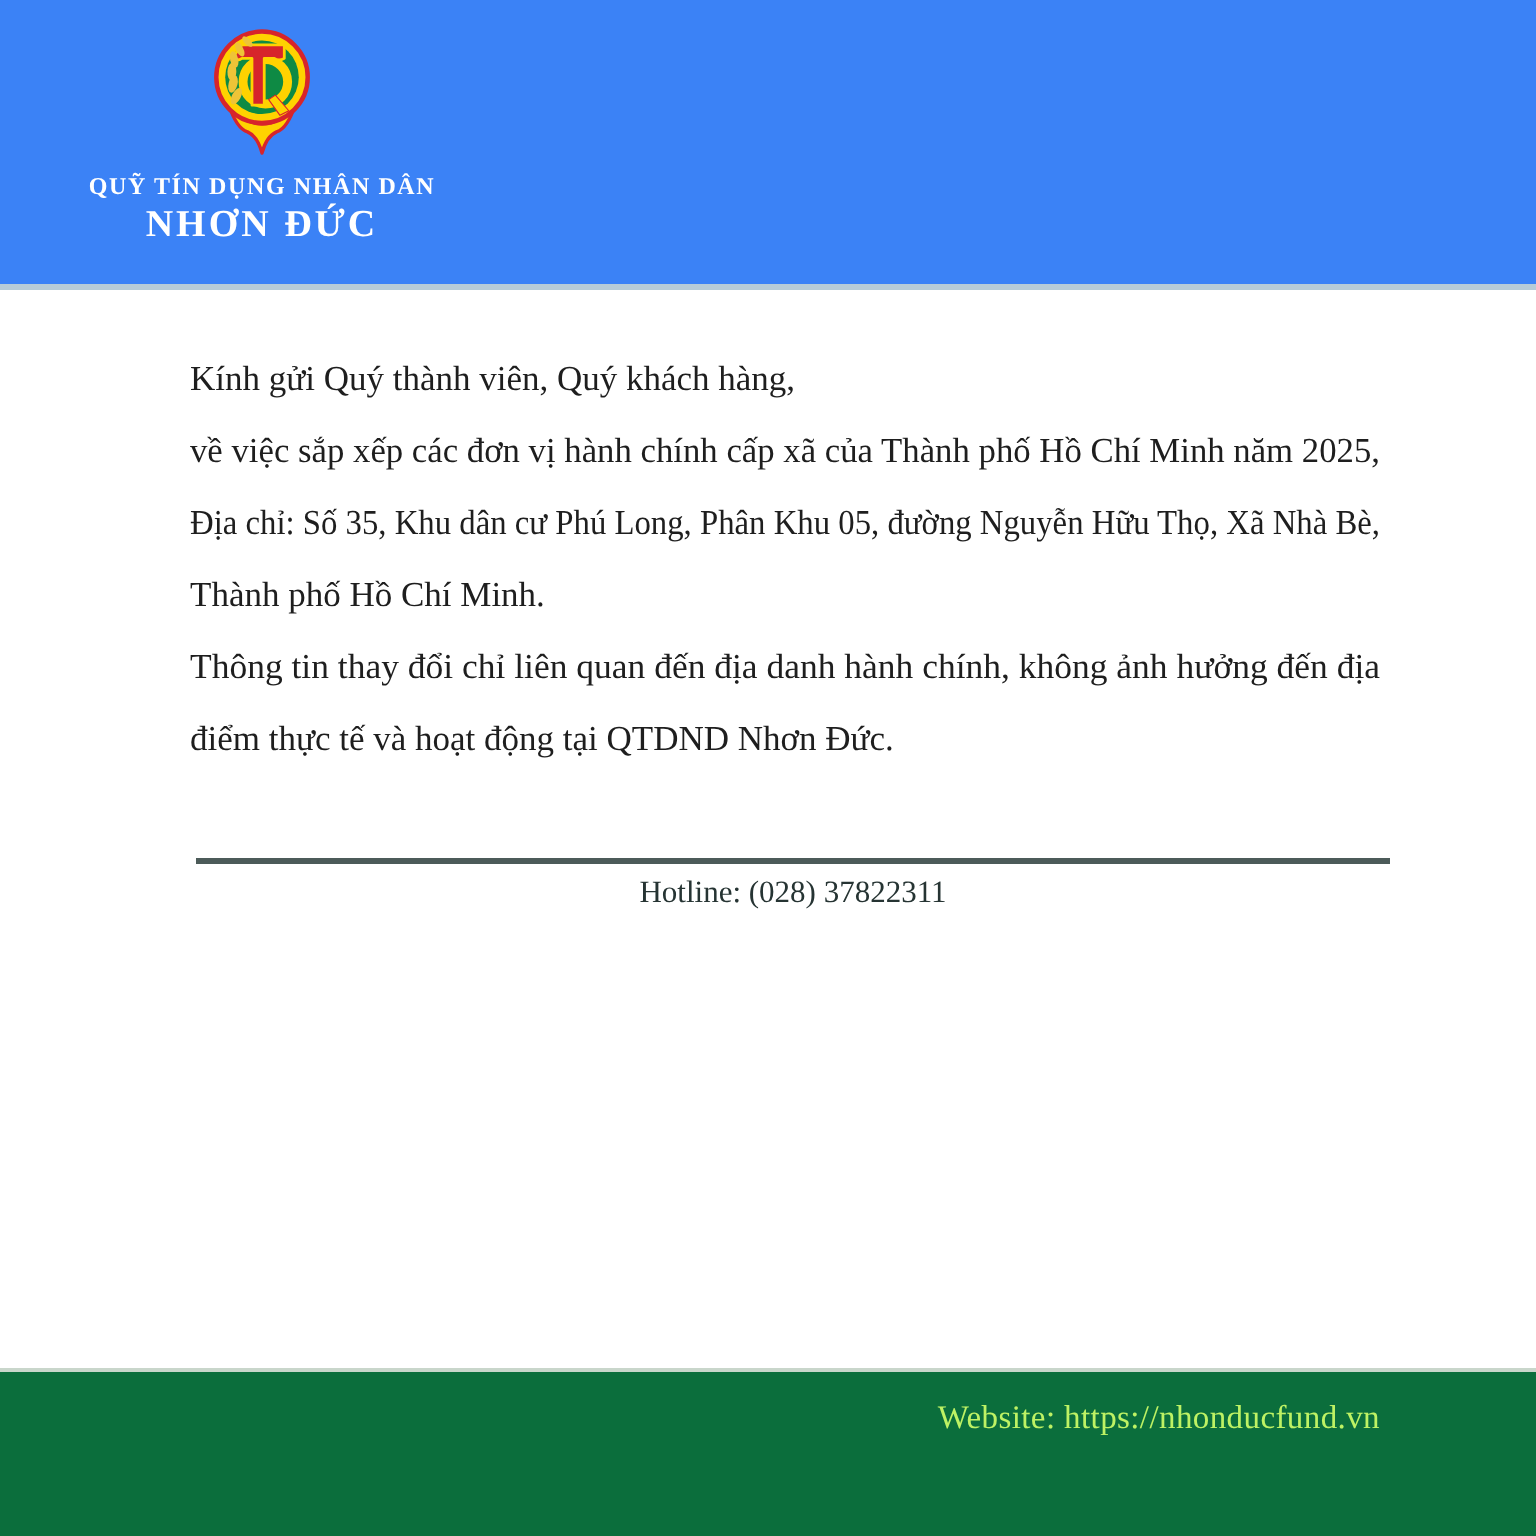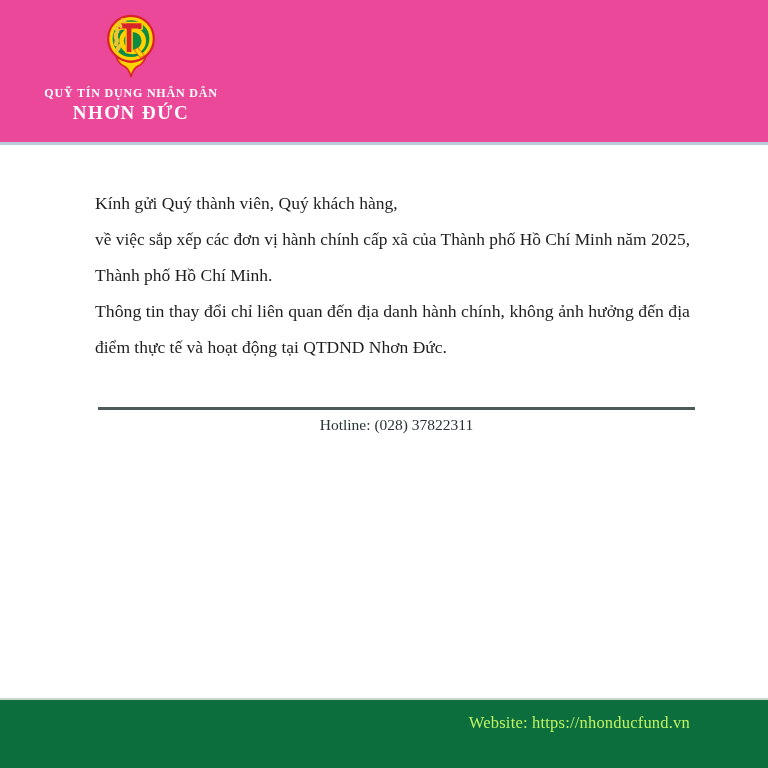--- a/index.html
+++ b/index.html
@@ -3,21 +3,21 @@
 <meta charset="utf-8">
 <style>
   html,body{margin:0;padding:0;background:#e8e8e8;}
   .page{
     position:relative;width:768px;height:768px;background:#ffffff;
     overflow:hidden;font-family:"Liberation Serif","DejaVu Serif",serif;
     box-sizing:border-box;
   }
   
   .header{
-    box-sizing:border-box;height:145px;background:#ec4899;
+    box-sizing:border-box;height:145px;background:#3b82f6;
     border-bottom:3px solid #b7ccd8;position:relative;
   }
   .brand{
     position:absolute;left:0;top:0;width:262px;height:142px;
     display:flex;flex-direction:column;align-items:center;
   }
   .logo{margin-top:13px;}
   .org-line1{
     color:#ffffff;font-weight:bold;font-size:12px;letter-spacing:0.8px;
     margin-top:5px;white-space:nowrap;
@@ -26,21 +26,21 @@
     color:#ffffff;font-weight:bold;font-size:19px;letter-spacing:1.5px;
     margin-top:1px;white-space:nowrap;
   }
   
   .content{box-sizing:border-box;height:513px;position:relative;background:#ffffff;}
   .title{
     padding-top:20px;text-align:center;font-weight:bold;font-size:23.5px;
     line-height:36px;letter-spacing:0.3px;color:#e65356;white-space:nowrap;
   }
   .bodytext{
-    margin:40px 78px 0 95px;color:#1e1e1e;font-size:17.5px;
+    margin:26px 78px 0 95px;color:#1e1e1e;font-size:17.5px;
   }
   .line{height:36px;line-height:36px;white-space:nowrap;overflow:visible;}
   .line-inner{display:inline-block;transform-origin:left center;white-space:nowrap;}
   .hotline-wrap{margin:42px 73px 0 98px;}
   .rule{border-top:3px solid #4c5b59;}
   .hotline{
     padding-top:4px;text-align:center;font-size:15.5px;line-height:22px;
     color:#263433;
   }
   
@@ -85,20 +85,21 @@
       <div class="org-line2">NHƠN ĐỨC</div>
     </div>
   </div>
 
   <div class="content">
 
     <div class="bodytext">
 
     <div class="line"><span class="line-inner">Kính gửi Quý thành viên, Quý khách hàng,</span></div>
         <div class="line"><span class="line-inner" style="transform: scaleX(0.992649);">về việc sắp xếp các đơn vị hành chính cấp xã của Thành phố Hồ Chí Minh năm 2025,</span></div>
+        <div class="line"><span class="line-inner" style="transform: scaleX(0.935925);">Địa chỉ: Số 35, Khu dân cư Phú Long, Phân Khu 05, đường Nguyễn Hữu Thọ, Xã Nhà Bè,</span></div>
         <div class="line"><span class="line-inner">Thành phố Hồ Chí Minh.</span></div>
         <div class="line"><span class="line-inner" style="transform: scaleX(1.01382);">Thông tin thay đổi chỉ liên quan đến địa danh hành chính, không ảnh hưởng đến địa</span></div>
         <div class="line"><span class="line-inner">điểm thực tế và hoạt động tại QTDND Nhơn Đức.</span></div>
       </div>
 
     <div class="hotline-wrap">
       <div class="rule"></div>
       <div class="hotline">Hotline: (028) 37822311</div>
     </div>
   </div>

